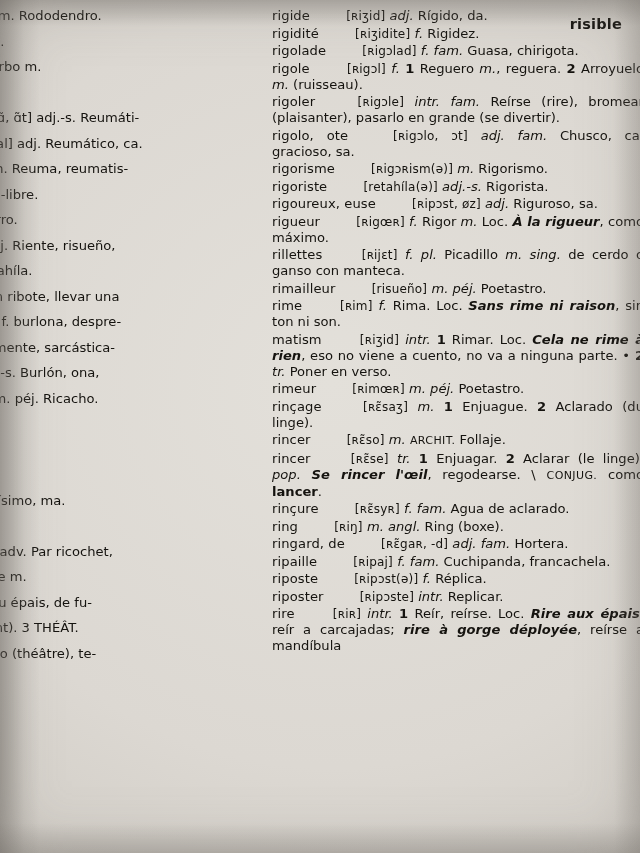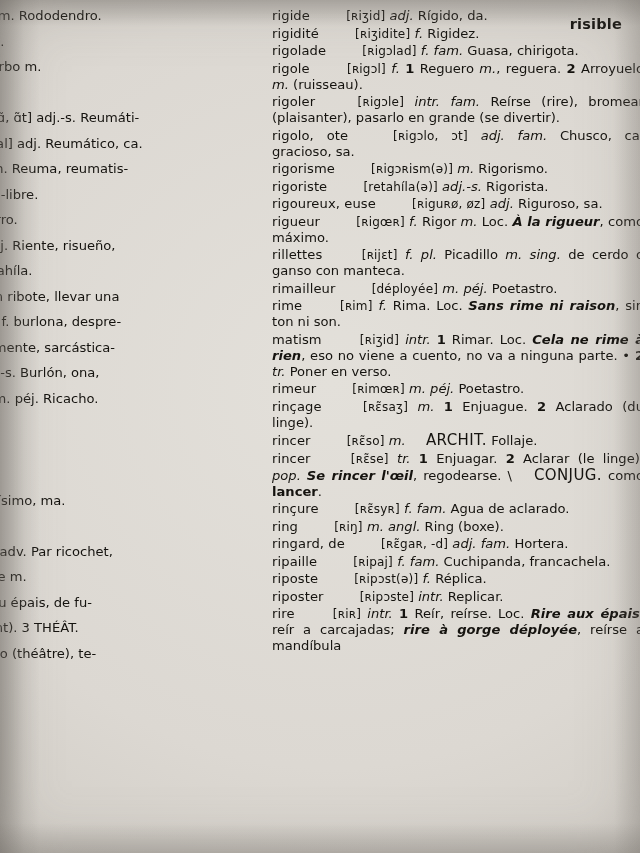--- a/index.html
+++ b/index.html
@@ -44,21 +44,21 @@
     text-align:justify;
   }
   
   #col-left{left:-86px;top:8px;width:345px;}
   
   #col-right{left:272px;top:8px;width:372px;}
 
   .entry{margin:0 0 1.5px 0;text-indent:0;}
   .entry .hw{font-weight:normal;letter-spacing:.1px;}
   .ph{font-size:12.0px;letter-spacing:.2px;padding-left:32px;}
-  .sc{font-size:15px;letter-spacing:.4px;margin-left:16px;}
+  .sc{font-size:11px;letter-spacing:.4px;}
   i{font-style:italic;}
   b{font-weight:bold;}
   .run-head{
     position:absolute;right:18px;top:16px;
     font-weight:bold;font-size:14.5px;letter-spacing:.2px;
   }
   
   #ink{position:absolute;inset:0;pointer-events:none;
     box-shadow:inset 0 0 60px rgba(120,115,108,.35);}
 </style>
@@ -100,24 +100,24 @@
 
   <div class="col" id="col-right">
       <p class="entry"><span class="hw">rigide</span> <span class="ph">[ʀiʒid]</span><span> <i>adj.</i> Rígido, da.</span></p>
       <p class="entry"><span class="hw">rigidité</span> <span class="ph">[ʀiʒidite]</span><span> <i>f.</i> Rigidez.</span></p>
       <p class="entry"><span class="hw">rigolade</span> <span class="ph">[ʀigɔlad]</span><span> <i>f.</i> <i>fam.</i> Guasa, chirigota.</span></p>
       <p class="entry"><span class="hw">rigole</span> <span class="ph">[ʀigɔl]</span><span> <i>f.</i> <b>1</b> Reguero <i>m.</i>, reguera. <b>2</b> Arroyuelo <i>m.</i> (ruisseau).</span></p>
       <p class="entry"><span class="hw">rigoler</span> <span class="ph">[ʀigɔle]</span><span> <i>intr.</i> <i>fam.</i> Reírse (rire), bromear (plaisanter), pasarlo en grande (se divertir).</span></p>
       <p class="entry"><span class="hw">rigolo, ote</span> <span class="ph">[ʀigɔlo, ɔt]</span><span> <i>adj.</i> <i>fam.</i> Chusco, ca, gracioso, sa.</span></p>
       <p class="entry"><span class="hw">rigorisme</span> <span class="ph">[ʀigɔʀism(ə)]</span><span> <i>m.</i> Rigorismo.</span></p>
       <p class="entry"><span class="hw">rigoriste</span> <span class="ph">[retahíla(ə)]</span><span> <i>adj.-s.</i> Rigorista.</span></p>
-      <p class="entry"><span class="hw">rigoureux, euse</span> <span class="ph">[ʀiguʀø, øz]</span><span> <i>adj.</i> Riguroso, sa.</span></p>
+      <p class="entry"><span class="hw">rigoureux, euse</span> <span class="ph">[ʀipɔst, øz]</span><span> <i>adj.</i> Riguroso, sa.</span></p>
       <p class="entry"><span class="hw">rigueur</span> <span class="ph">[ʀigœʀ]</span><span> <i>f.</i> Rigor <i>m.</i> Loc. <i><b>À la rigueur</b></i>, como máximo.</span></p>
       <p class="entry"><span class="hw">rillettes</span> <span class="ph">[ʀijɛt]</span><span> <i>f. pl.</i> Picadillo <i>m. sing.</i> de cerdo o ganso con manteca.</span></p>
-      <p class="entry"><span class="hw">rimailleur</span> <span class="ph">[déployée]</span><span> <i>m.</i> <i>péj.</i> Poetastro.</span></p>
+      <p class="entry"><span class="hw">rimailleur</span> <span class="ph">[risueño]</span><span> <i>m.</i> <i>péj.</i> Poetastro.</span></p>
       <p class="entry"><span class="hw">rime</span> <span class="ph">[ʀim]</span><span> <i>f.</i> Rima. Loc. <i><b>Sans rime ni raison</b></i>, sin ton ni son.</span></p>
       <p class="entry"><span class="hw">matism</span> <span class="ph">[ʀiʒid]</span><span> <i>intr.</i> <b>1</b> Rimar. Loc. <i><b>Cela ne rime à rien</b></i>, eso no viene a cuento, no va a ninguna parte. • <b>2</b> <i>tr.</i> Poner en verso.</span></p>
       <p class="entry"><span class="hw">rimeur</span> <span class="ph">[ʀimœʀ]</span><span> <i>m.</i> <i>péj.</i> Poetastro.</span></p>
       <p class="entry"><span class="hw">rinçage</span> <span class="ph">[ʀɛ̃saʒ]</span><span> <i>m.</i> <b>1</b> Enjuague. <b>2</b> Aclarado (du linge).</span></p>
       <p class="entry"><span class="hw">rincer</span> <span class="ph">[ʀɛ̃so]</span><span> <i>m.</i> <span class="sc">ARCHIT.</span> Follaje.</span></p>
       <p class="entry"><span class="hw">rincer</span> <span class="ph">[ʀɛ̃se]</span><span> <i>tr.</i> <b>1</b> Enjuagar. <b>2</b> Aclarar (le linge). <i>pop.</i> <i><b>Se rincer l'œil</b></i>, regodearse. \ <span class="sc">CONJUG.</span> como <b>lancer</b>.</span></p>
       <p class="entry"><span class="hw">rinçure</span> <span class="ph">[ʀɛ̃syʀ]</span><span> <i>f.</i> <i>fam.</i> Agua de aclarado.</span></p>
       <p class="entry"><span class="hw">ring</span> <span class="ph">[ʀiŋ]</span><span> <i>m.</i> <i>angl.</i> Ring (boxe).</span></p>
       <p class="entry"><span class="hw">ringard, de</span> <span class="ph">[ʀɛ̃gaʀ, -d]</span><span> <i>adj.</i> <i>fam.</i> Hortera.</span></p>
       <p class="entry"><span class="hw">ripaille</span> <span class="ph">[ʀipaj]</span><span> <i>f.</i> <i>fam.</i> Cuchipanda, francachela.</span></p>

